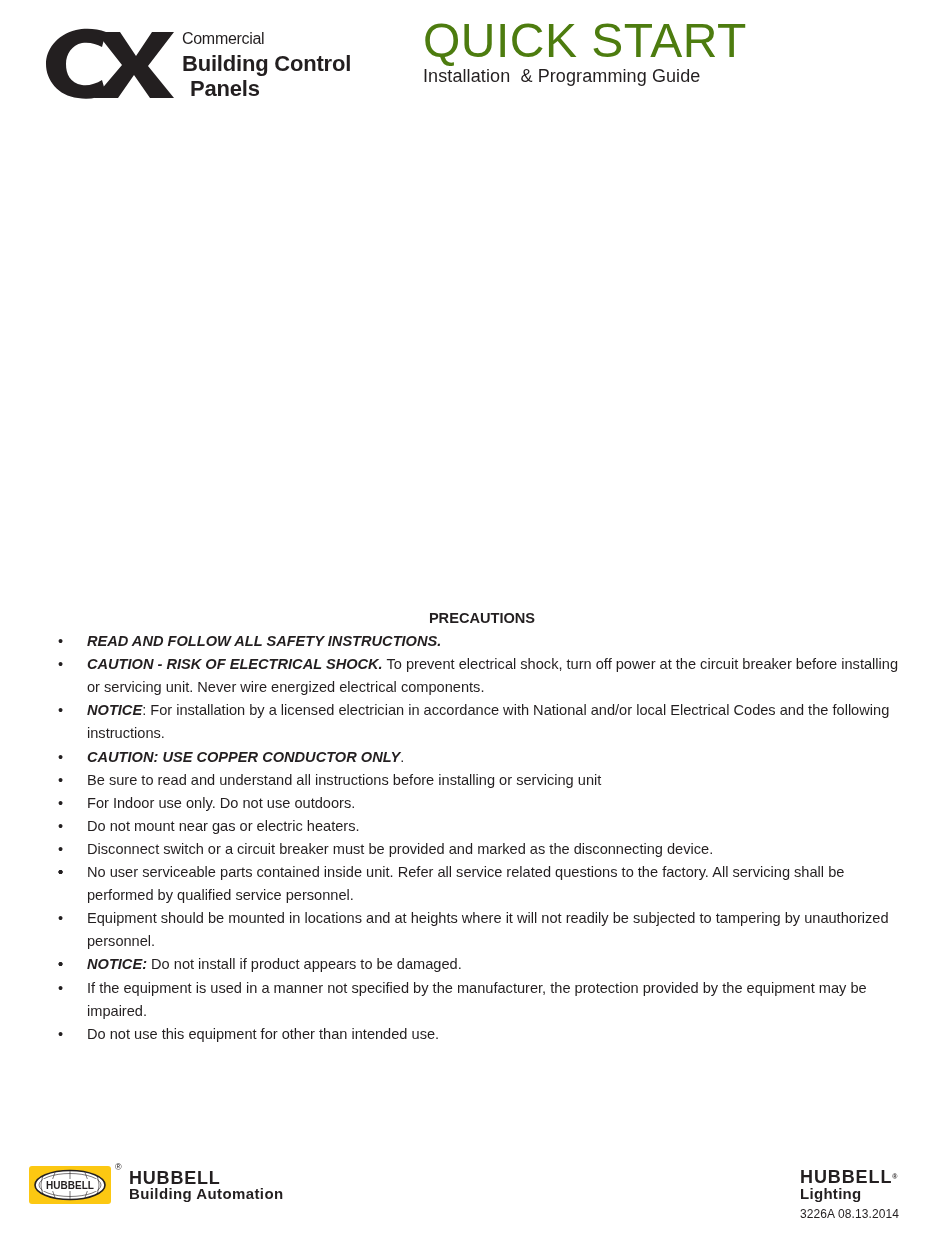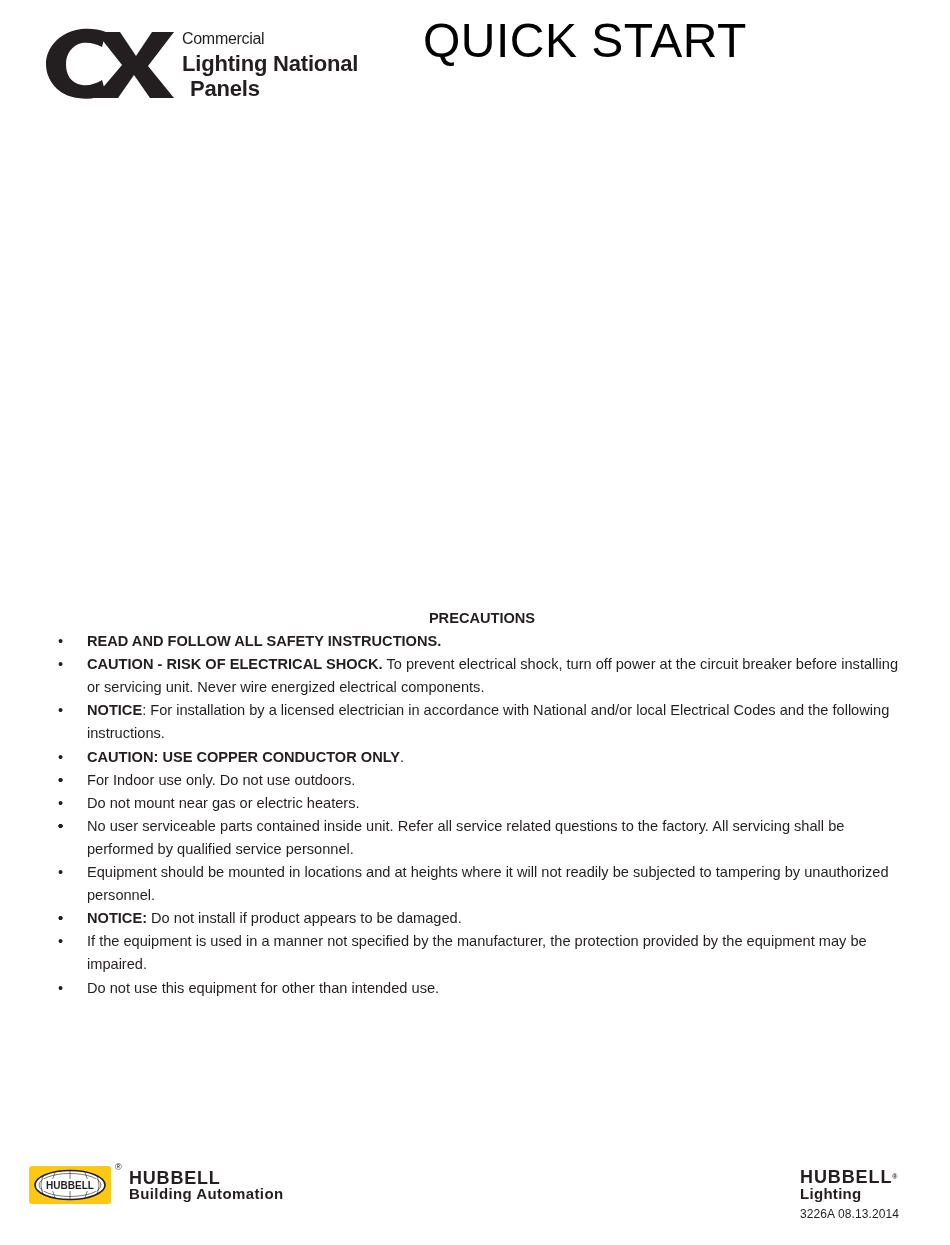--- a/index.html
+++ b/index.html
@@ -13,30 +13,30 @@
     
     #cx-logo { left: 44px; top: 24px; width: 330px; height: 80px; }
     #cx-mark { left: 0; top: 4px; width: 130px; height: 72px; }
     #cx-text { left: 138px; top: 2px; line-height: 25px; }
     #cx-line1 { font-size: 16px; font-weight: normal; letter-spacing: -0.3px; }
     #cx-line2, #cx-line3 { font-size: 22px; font-weight: bold; letter-spacing: -0.2px; }
     #cx-line3 { padding-left: 8px; }
 
     
     #title-block { left: 423px; top: 14px; }
-    #title-main { font-size: 48px; font-weight: normal; letter-spacing: 0.5px; line-height: 54px; margin: 0; color: #000000; }
+    #title-main { font-size: 48px; font-weight: normal; letter-spacing: 0.5px; line-height: 54px; margin: 0; color: #4d7c0f; }
     #title-sub { font-size: 18px; line-height: 20px; margin-top: -2px; letter-spacing: 0.1px; }
 
     
     #precautions { left: 57px; top: 607px; width: 850px; font-size: 14.6px; line-height: 23.1px; }
     #precautions-heading { font-weight: bold; margin: 0; font-size: 14.6px; text-align: center; }
     ul.plist { list-style: none; margin: 0; padding: 0; }
     ul.plist li { position: relative; padding-left: 30px; }
     ul.plist li .bullet { position: absolute; left: 1px; top: 0; }
-    b { font-weight: bold; }
+    b { font-weight: bold; font-style: italic; }
 
     
     #hubbell-ba { left: 29px; top: 1166px; width: 320px; height: 70px; }
     #hubbell-badge { left: 0; top: 0; width: 82px; height: 38px; background: #fcc812; border-radius: 3px; }
     #hubbell-badge svg { position: absolute; left: 4px; top: 3px; }
     #reg-mark-1 { left: 86px; top: -4px; font-size: 9px; }
     #ba-name { left: 100px; top: 3px; font-size: 18px; font-weight: bold; letter-spacing: 0.8px; line-height: 18px; }
     #ba-sub { left: 100px; top: 20px; font-size: 15px; font-weight: bold; letter-spacing: 0.4px; line-height: 16px; text-align: right; }
     #website { left: 0; top: 44px; font-size: 14px; letter-spacing: 0.1px; margin-top: 36px; }
 
@@ -52,40 +52,41 @@
 
 <div id="cx-logo" class="abs">
   <svg id="cx-mark" class="abs" viewBox="0 0 130 72" width="130" height="72">
 
     <path d="M62 4 C52 0 40 0 32 2 C12 7 2 22 2 36 C2 52 14 68 34 70 C44 72 54 70 62 66 L58 52 C52 56 44 58 38 57 C26 55 22 46 22 36 C22 26 28 17 38 15 C46 14 52 16 58 19 Z" fill="#231f20"></path>
 
     <path d="M52 4 L76 4 L92 28 L108 4 L130 4 L104 38 L130 70 L106 70 L90 47 L74 70 L50 70 L78 37 Z" fill="#231f20"></path>
   </svg>
   <div id="cx-text" class="abs">
     <div id="cx-line1">Commercial</div>
-    <div id="cx-line2">Lighting National</div>
+    <div id="cx-line2">Building Control</div>
     <div id="cx-line3">Panels</div>
   </div>
 </div>
 
 <div id="title-block" class="abs">
   <h1 id="title-main">QUICK START</h1>
+  <div id="title-sub" style="white-space: pre;">Installation  &amp; Programming Guide</div>
 </div>
 
 <div id="precautions" class="abs">
   <div id="precautions-heading">PRECAUTIONS</div>
   <ul class="plist">
     <li><span class="bullet">•</span><b>READ AND FOLLOW ALL SAFETY INSTRUCTIONS.</b><span></span></li>
     <li><span class="bullet">•</span><b>CAUTION - RISK OF ELECTRICAL SHOCK.</b><span> To prevent electrical shock, turn off power at the circuit breaker before installing or servicing unit. Never wire energized electrical components.</span></li>
     <li><span class="bullet">•</span><b>NOTICE</b><span>: For installation by a licensed electrician in accordance with National and/or local Electrical Codes and the following instructions.</span></li>
     <li><span class="bullet">•</span><b>CAUTION: USE COPPER CONDUCTOR ONLY</b><span>.</span></li>
-    <li><span class="bullet">•</span><b></b></li>
+    <li><span class="bullet">•</span><b></b><span>Be sure to read and understand all instructions before installing or servicing unit</span></li>
     <li><span class="bullet">•</span><b></b><span>For Indoor use only. Do not use outdoors.</span></li>
     <li><span class="bullet">•</span><b></b><span>Do not mount near gas or electric heaters.</span></li>
-    <li><span class="bullet">•</span><b></b></li>
+    <li><span class="bullet">•</span><b></b><span>Disconnect switch or a circuit breaker must be provided and marked as the disconnecting device.</span></li>
     <li><span class="bullet">•</span><b></b></li>
     <li><span class="bullet">•</span><b></b></li>
     <li><span class="bullet">•</span><b></b><span>No user serviceable parts contained inside unit. Refer all service related questions to the factory. All servicing shall be performed by qualified service personnel.</span></li>
     <li><span class="bullet">•</span><b></b><span>Equipment should be mounted in locations and at heights where it will not readily be subjected to tampering by unauthorized personnel.</span></li>
     <li><span class="bullet">•</span><b></b></li>
     <li><span class="bullet">•</span><b>NOTICE:</b><span> Do not install if product appears to be damaged.</span></li>
     <li><span class="bullet">•</span><b></b><span>If the equipment is used in a manner not specified by the manufacturer, the protection provided by the equipment may be impaired.</span></li>
     <li><span class="bullet">•</span><b></b><span>Do not use this equipment for other than intended use.</span></li>
   </ul>
 </div>

